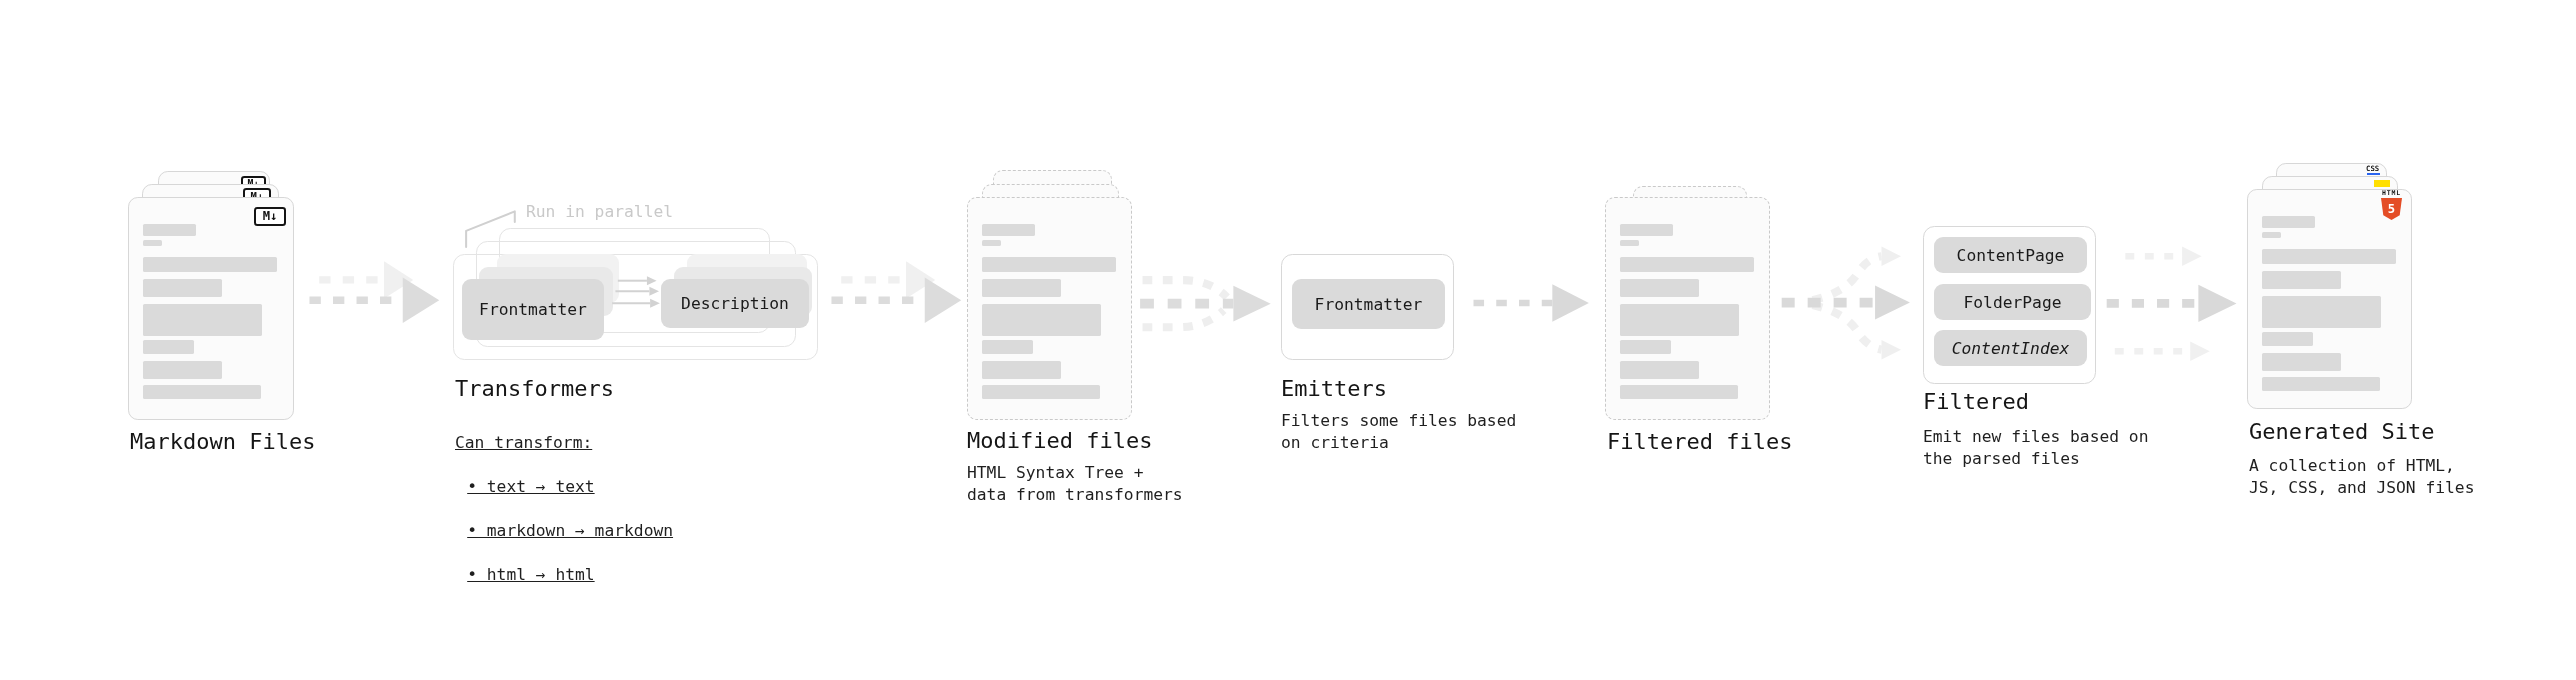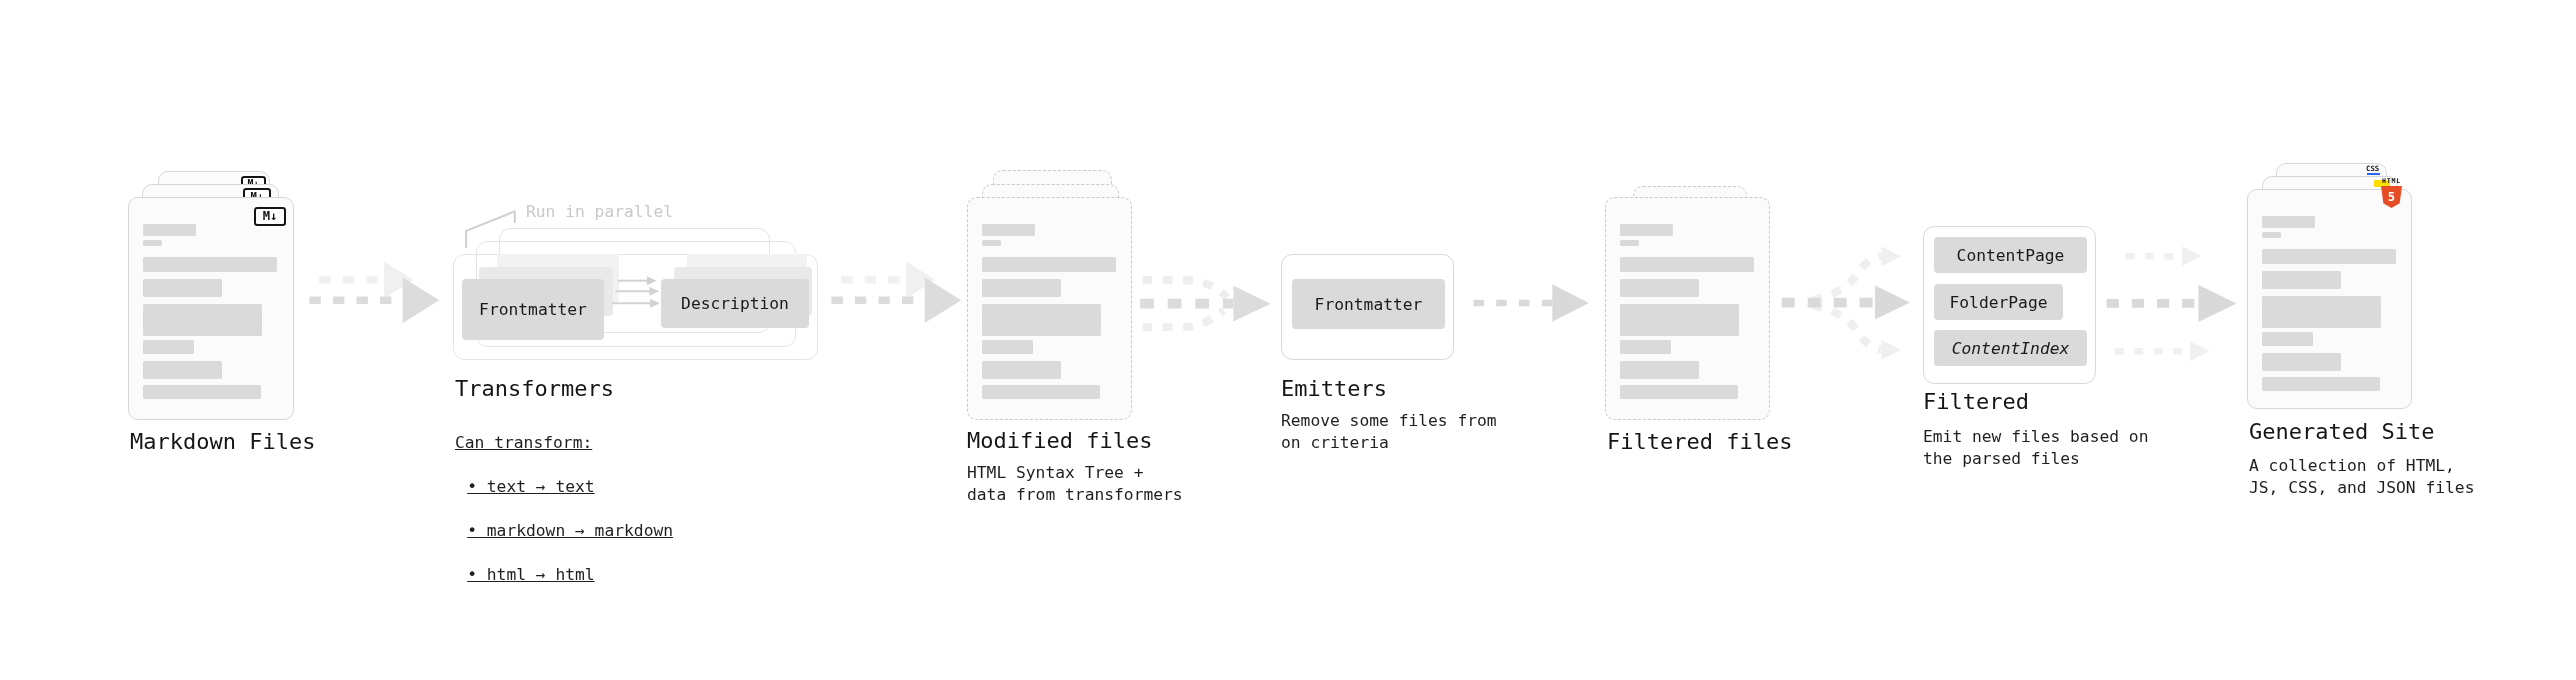--- a/index.html
+++ b/index.html
@@ -18,21 +18,21 @@
   .s5{left:14px;top:106px;width:119px;height:32px}
   .s6{left:14px;top:142px;width:51px;height:14px}
   .s7{left:14px;top:163px;width:79px;height:18px}
   .s8{left:14px;top:187px;width:118px;height:14px}
   
   .label{position:absolute;font-size:22px;line-height:28px;font-weight:500;color:#151515;white-space:nowrap;}
   .desc{position:absolute;font-size:16.3px;line-height:22px;color:#1f1f1f;white-space:pre-line;}
   .desc .ind{padding-left:12.2px;}
   .callout-text{position:absolute;font-size:16.3px;line-height:19.5px;color:#c9c9c9;white-space:nowrap;}
   
-  .pill{position:absolute;box-sizing:border-box;background:#dadada;border-radius:4px;
+  .pill{position:absolute;box-sizing:border-box;background:#dadada;border-radius:9px;
         display:flex;align-items:center;justify-content:center;
         font-size:16.3px;color:#1a1a1a;white-space:nowrap;}
   .ghost1{background:#e9e9e9;}
   .ghost2{background:#f2f2f2;}
   
   .tbox{position:absolute;box-sizing:border-box;border:1.6px solid #e4e4e4;border-radius:11.4px;background:transparent;}
   .cbox{position:absolute;box-sizing:border-box;border:1.6px solid #d8d8d8;border-radius:11.4px;background:#ffffff;}
   
   .md-icon{position:absolute;box-sizing:border-box;background:#ffffff;border:2.4px solid #141414;border-radius:3.3px;
            color:#141414;font-weight:bold;display:flex;align-items:center;justify-content:center;}
@@ -145,21 +145,21 @@
     <path d="M 8 15 H 58 Q 92 15 112 36" fill="none" stroke="#eeeeee" stroke-width="10" stroke-dasharray="12 13"></path>
     <path d="M 8 73 H 52 Q 86 73 108 52" fill="none" stroke="#eeeeee" stroke-width="10" stroke-dasharray="12 13"></path>
     <line x1="5" y1="44" x2="120" y2="44" stroke="#dcdcdc" stroke-width="12" stroke-dasharray="17 17"></line>
     <polygon points="120,22 166,44 120,66" fill="#dcdcdc"></polygon>
   </svg>
 
   <div>
     <div class="cbox" style="left:1281px;top:254px;width:173px;height:106px;"></div>
     <div class="pill" style="left:1292px;top:279px;width:153px;height:50px;">Frontmatter</div>
     <div class="label" style="left:1281px;top:375px;">Emitters</div>
-    <div class="desc" style="left:1281px;top:410px;">Remove some files from
+    <div class="desc" style="left:1281px;top:410px;">Filters some files based
 on criteria</div>
   </div>
 
   <svg style="left:1467px;top:280px;" width="130" height="46" viewBox="0 0 160 56">
     <line x1="8" y1="28" x2="105" y2="28" stroke="#d9d9d9" stroke-width="8" stroke-dasharray="13 15"></line>
     <polygon points="105,5 150,28 105,51" fill="#d9d9d9"></polygon>
   </svg>
 
   <div>
     <div class="card dashed" style="left:1633px;top:186px;width:114px;height:73px;"></div>
@@ -181,21 +181,21 @@
     <polygon points="130,8 154,20 130,32" fill="#efefef"></polygon>
     <path d="M 45 80 Q 85 89 100 112 Q 112 132 130 135" fill="none" stroke="#efefef" stroke-width="10" stroke-dasharray="12 13"></path>
     <polygon points="130,123 154,135 130,147" fill="#efefef"></polygon>
     <line x1="7" y1="77" x2="120" y2="77" stroke="#d9d9d9" stroke-width="12" stroke-dasharray="16 16"></line>
     <polygon points="122,56 165,77 122,98" fill="#d9d9d9"></polygon>
   </svg>
 
   <div>
     <div class="cbox" style="left:1923px;top:226px;width:173px;height:158px;"></div>
     <div class="pill" style="left:1934px;top:237px;width:153px;height:36px;">ContentPage</div>
-    <div class="pill" style="left:1934px;top:284px;width:129px;height:36px;">FolderPage</div>
+    <div class="pill" style="left:1934px;top:284px;width:157px;height:36px;">FolderPage</div>
     <div class="pill" style="left:1934px;top:330px;width:153px;height:36px;font-style:italic;">ContentIndex</div>
     <div class="label" style="left:1923px;top:388px;">Filtered</div>
     <div class="desc" style="left:1923px;top:426px;">Emit new files based on
 the parsed files</div>
   </div>
 
   <svg style="left:2101px;top:244px;" width="142" height="122" viewBox="0 0 175 150">
     <line x1="30" y1="15" x2="98" y2="15" stroke="#f0f0f0" stroke-width="8" stroke-dasharray="11 13"></line>
     <polygon points="100,3 124,15 100,27" fill="#f0f0f0"></polygon>
     <line x1="7" y1="73" x2="118" y2="73" stroke="#d9d9d9" stroke-width="11" stroke-dasharray="15 16"></line>
@@ -215,21 +215,21 @@
     <div class="card" style="left:2247px;top:189px;width:165px;height:220px;">
       <div class="sk s1"></div>
       <div class="sk s2"></div>
       <div class="sk s3"></div>
       <div class="sk s4"></div>
       <div class="sk s5"></div>
       <div class="sk s6"></div>
       <div class="sk s7"></div>
       <div class="sk s8"></div>
     </div>
-    <div class="html5" style="left:2381px;top:178px;">
+    <div class="html5" style="left:2381px;top:190px;">
       <div class="t">HTML</div>
       <div class="shield" style="background-color: rgb(228, 77, 38);">5</div>
     </div>
     <div class="label" style="left:2249px;top:418px;">Generated Site</div>
     <div class="desc" style="left:2249px;top:455px;">A collection of HTML,
 JS, CSS, and JSON files</div>
   </div>
 
 </div>
 

